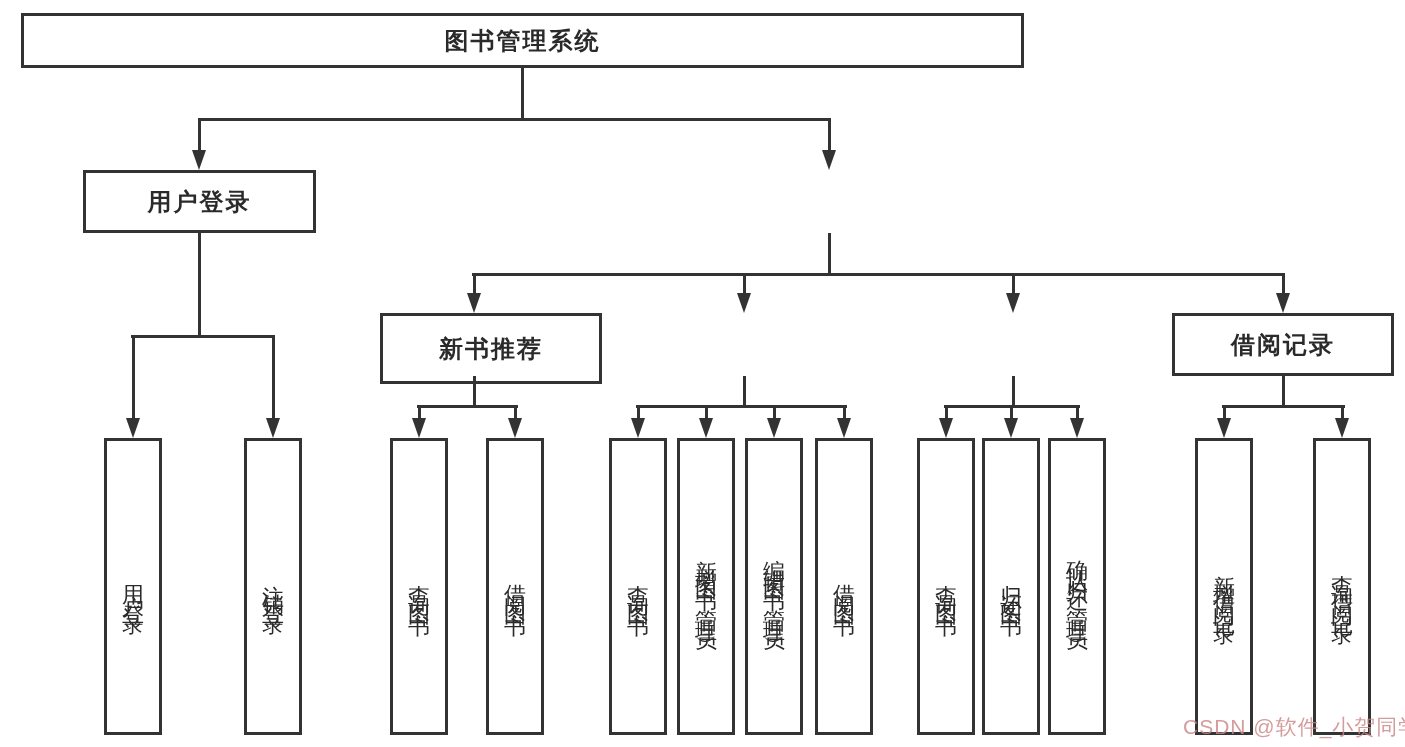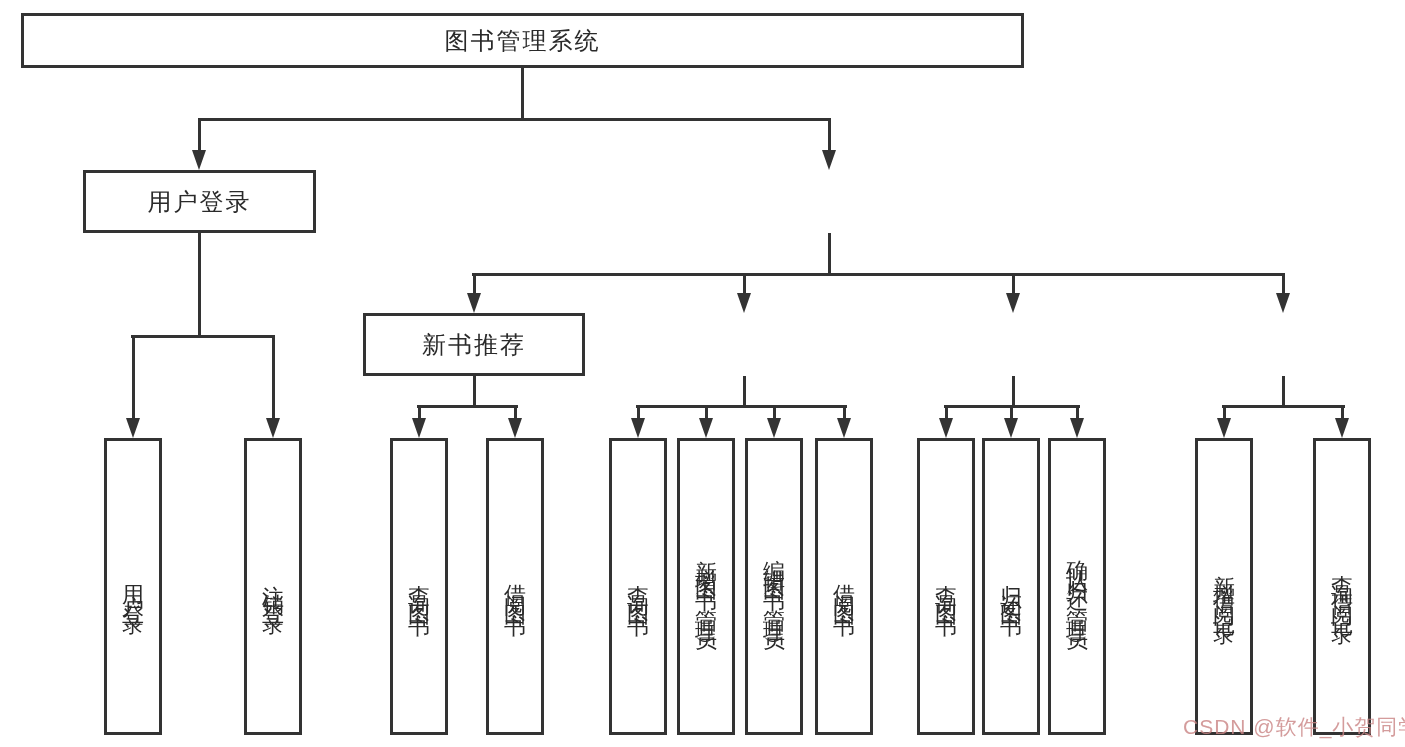--- a/index.html
+++ b/index.html
@@ -20,20 +20,21 @@
     border: 3px solid #333333;
     background: #ffffff;
     display: flex;
     align-items: center;
     justify-content: center;
     color: #2a2a2a;
   }
   .node.h {
     font-size: 24px;
     letter-spacing: 2px;
+    font-weight: bold;
   }
   .node.v {
     font-size: 22px;
   }
   .node.v .vtext {
     writing-mode: vertical-rl;
     text-orientation: mixed;
     letter-spacing: 10px;
     line-height: 1;
     white-space: nowrap;
@@ -69,26 +70,29 @@
 
   <div class="node h" style="left:21px; top:13px; width:1003px; height:55px;">
     <span>图书管理系统</span>
   </div>
 
   <div class="node h" style="left:83px; top:170px; width:233px; height:63px;">
     <span>用户登录</span>
   </div>
 
 
-  <div class="node h" style="left:363px; top:313px; width:222px; height:63px;">
+  <div class="node h" style="left:380px; top:313px; width:222px; height:71px;">
     <span>新书推荐</span>
   </div>
 
 
 
+  <div class="node h" style="left:1172px; top:313px; width:222px; height:63px;">
+    <span>借阅记录</span>
+  </div>
 
   <div class="node v" style="left:104px; top:438px; width:58px; height:297px;">
     <span class="vtext">用户登录</span>
   </div>
 
   <div class="node v" style="left:244px; top:438px; width:58px; height:297px;">
     <span class="vtext">注销登录</span>
   </div>
 
   <div class="node v" style="left:390px; top:438px; width:58px; height:297px;">

